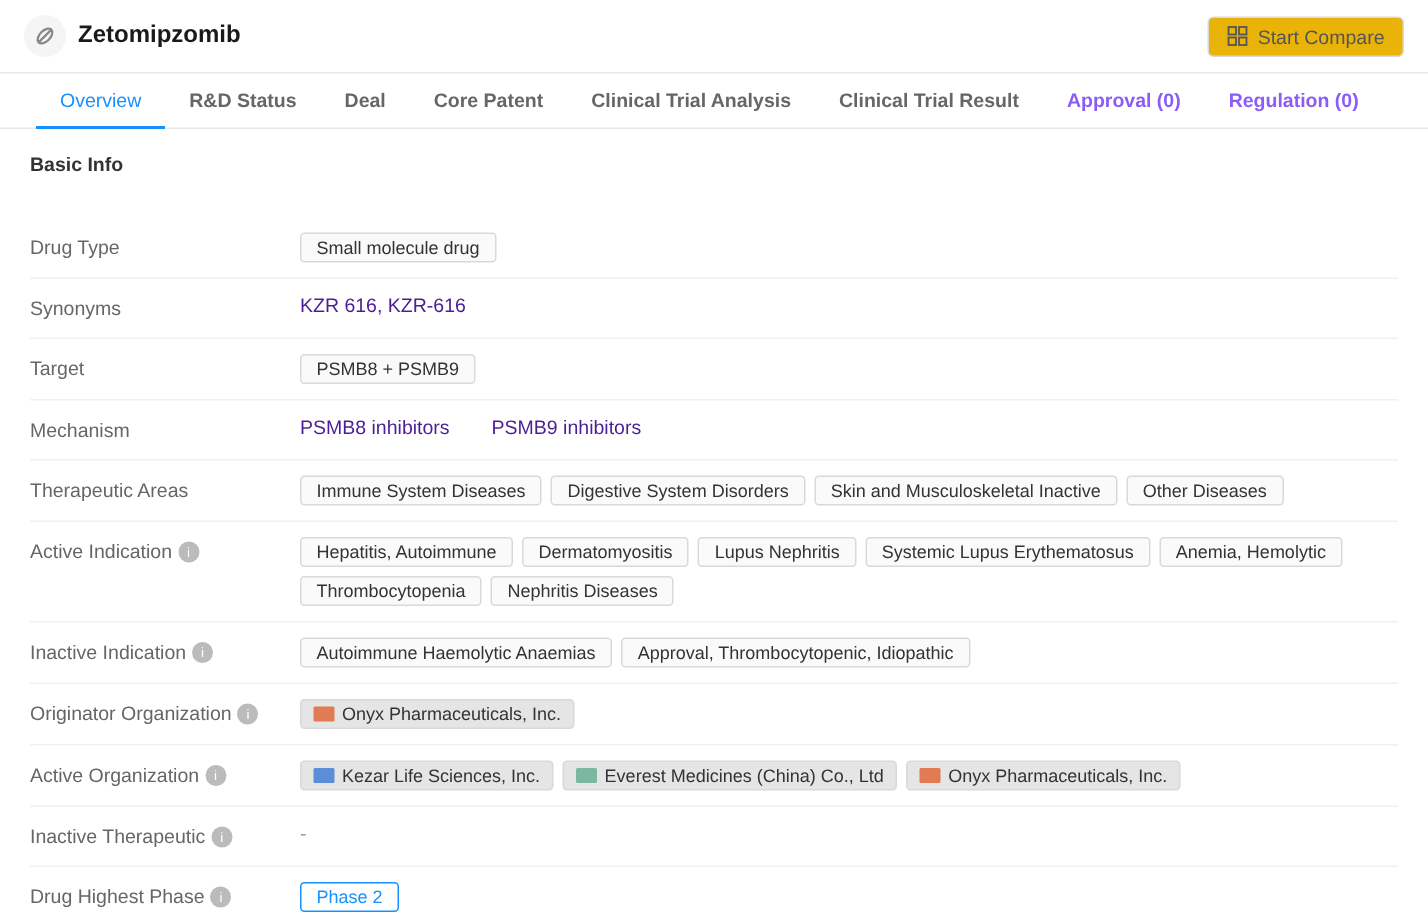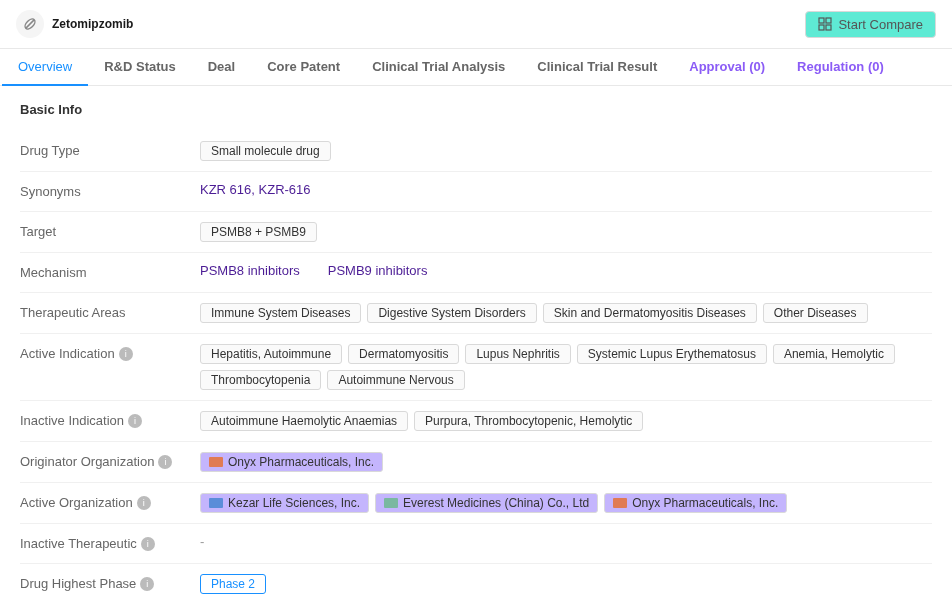--- a/index.html
+++ b/index.html
@@ -2,48 +2,48 @@
 <html><head>
   <meta charset="utf-8">
   <style>
     * { box-sizing: border-box; margin: 0; padding: 0; }
     body { font-family: -apple-system, BlinkMacSystemFont, 'Segoe UI', sans-serif; font-size: 13px; color: #333; background: #fff; width: 952px; }
 
     
     .header { display: flex; align-items: center; justify-content: space-between; padding: 10px 16px; border-bottom: 1px solid #e8e8e8; }
     .header-left { display: flex; align-items: center; gap: 8px; }
     .drug-icon { width: 28px; height: 28px; background: #f5f5f5; border-radius: 50%; display: flex; align-items: center; justify-content: center; color: #666; font-size: 14px; }
-    .drug-name { font-size: 12px; font-weight: 600; color: #1a1a1a; }
-    .compare-btn { display: flex; align-items: center; gap: 6px; border: 1px solid #d9d9d9; border-radius: 4px; padding: 5px 12px; background: #5eead4; cursor: pointer; color: #555; font-size: 13px; }
+    .drug-name { font-size: 16px; font-weight: 600; color: #1a1a1a; }
+    .compare-btn { display: flex; align-items: center; gap: 6px; border: 1px solid #d9d9d9; border-radius: 4px; padding: 5px 12px; background: #eab308; cursor: pointer; color: #555; font-size: 13px; }
 
     
-    .nav-tabs { display: flex; border-bottom: 1px solid #e8e8e8; padding: 0 2px; }
+    .nav-tabs { display: flex; border-bottom: 1px solid #e8e8e8; padding: 0 24px; }
     .nav-tab { padding: 10px 16px; font-size: 13px; color: #666; cursor: pointer; border-bottom: 2px solid transparent; margin-bottom: -1px; white-space: nowrap; font-weight: bold; }
     .nav-tab.active { color: #1890ff; border-bottom-color: #1890ff; font-weight: 500; }
     .nav-tab.disabled { color: #8b5cf6; cursor: default; }
 
     
     .content { padding: 16px 20px; }
 
-    .section-title { font-weight: 600; font-size: 13px; color: #333; margin-bottom: 14px; }
+    .section-title { font-weight: 600; font-size: 13px; color: #333; margin-bottom: 28px; }
 
     .info-row { display: flex; align-items: flex-start; padding: 10px 0; border-bottom: 1px solid #f0f0f0; min-height: 40px; }
     .info-row:last-child { border-bottom: none; }
 
     .info-label { width: 180px; min-width: 180px; color: #666; font-size: 13px; padding-top: 2px; display: flex; align-items: center; gap: 4px; }
 
     .info-value { flex: 1; display: flex; flex-wrap: wrap; gap: 6px; align-items: flex-end; }
 
     .tag { display: inline-flex; align-items: center; padding: 2px 10px; border: 1px solid #d9d9d9; border-radius: 3px; font-size: 12px; color: #333; background: #fafafa; white-space: nowrap; }
     .tag-blue { border-color: #1890ff; color: #1890ff; background: #fff; }
 
     .info-text { font-size: 13px; color: #4c1d95; }
     .info-text-bold { font-weight: 500; }
 
-    .org-tag { display: inline-flex; align-items: center; gap: 5px; padding: 2px 8px; border: 1px solid #d9d9d9; border-radius: 3px; font-size: 12px; color: #333; background: #c4b5fd; }
+    .org-tag { display: inline-flex; align-items: center; gap: 5px; padding: 2px 8px; border: 1px solid #d9d9d9; border-radius: 3px; font-size: 12px; color: #333; background: #e5e5e5; }
 
     .dash { color: #999; }
 
     .info-icon { width: 14px; height: 14px; border-radius: 50%; background: #bbb; color: #fff; font-size: 9px; display: inline-flex; align-items: center; justify-content: center; cursor: pointer; flex-shrink: 0; }
   </style>
 </head>
 <body>
 
 <div class="header">
   <div class="header-left">
@@ -114,47 +114,47 @@
           <span class="info-text info-text-bold">PSMB9 inhibitors</span>
         </div>
       </div>
       <div class="info-row">
         <div class="info-label">
           <span>Therapeutic Areas</span>
         </div>
         <div class="info-value">
           <span class="tag">Immune System Diseases</span>
           <span class="tag">Digestive System Disorders</span>
-          <span class="tag">Skin and Dermatomyositis Diseases</span>
+          <span class="tag">Skin and Musculoskeletal Inactive</span>
           <span class="tag">Other Diseases</span>
         </div>
       </div>
       <div class="info-row">
         <div class="info-label">
           <span>Active Indication</span>
           <span class="info-icon">i</span>
         </div>
         <div class="info-value">
           <span class="tag">Hepatitis, Autoimmune</span>
           <span class="tag">Dermatomyositis</span>
           <span class="tag">Lupus Nephritis</span>
           <span class="tag">Systemic Lupus Erythematosus</span>
           <span class="tag">Anemia, Hemolytic</span>
           <span class="tag">Thrombocytopenia</span>
-          <span class="tag">Autoimmune Nervous</span>
+          <span class="tag">Nephritis Diseases</span>
         </div>
       </div>
       <div class="info-row">
         <div class="info-label">
           <span>Inactive Indication</span>
           <span class="info-icon">i</span>
         </div>
         <div class="info-value">
           <span class="tag">Autoimmune Haemolytic Anaemias</span>
-          <span class="tag">Purpura, Thrombocytopenic, Hemolytic</span>
+          <span class="tag">Approval, Thrombocytopenic, Idiopathic</span>
         </div>
       </div>
       <div class="info-row">
         <div class="info-label">
           <span>Originator Organization</span>
           <span class="info-icon">i</span>
         </div>
         <div class="info-value">
           <span class="org-tag">
             <span style="display: inline-block; width: 14px; height: 10px; background: rgb(224, 123, 84); border-radius: 1px; flex-shrink: 0;"></span>

